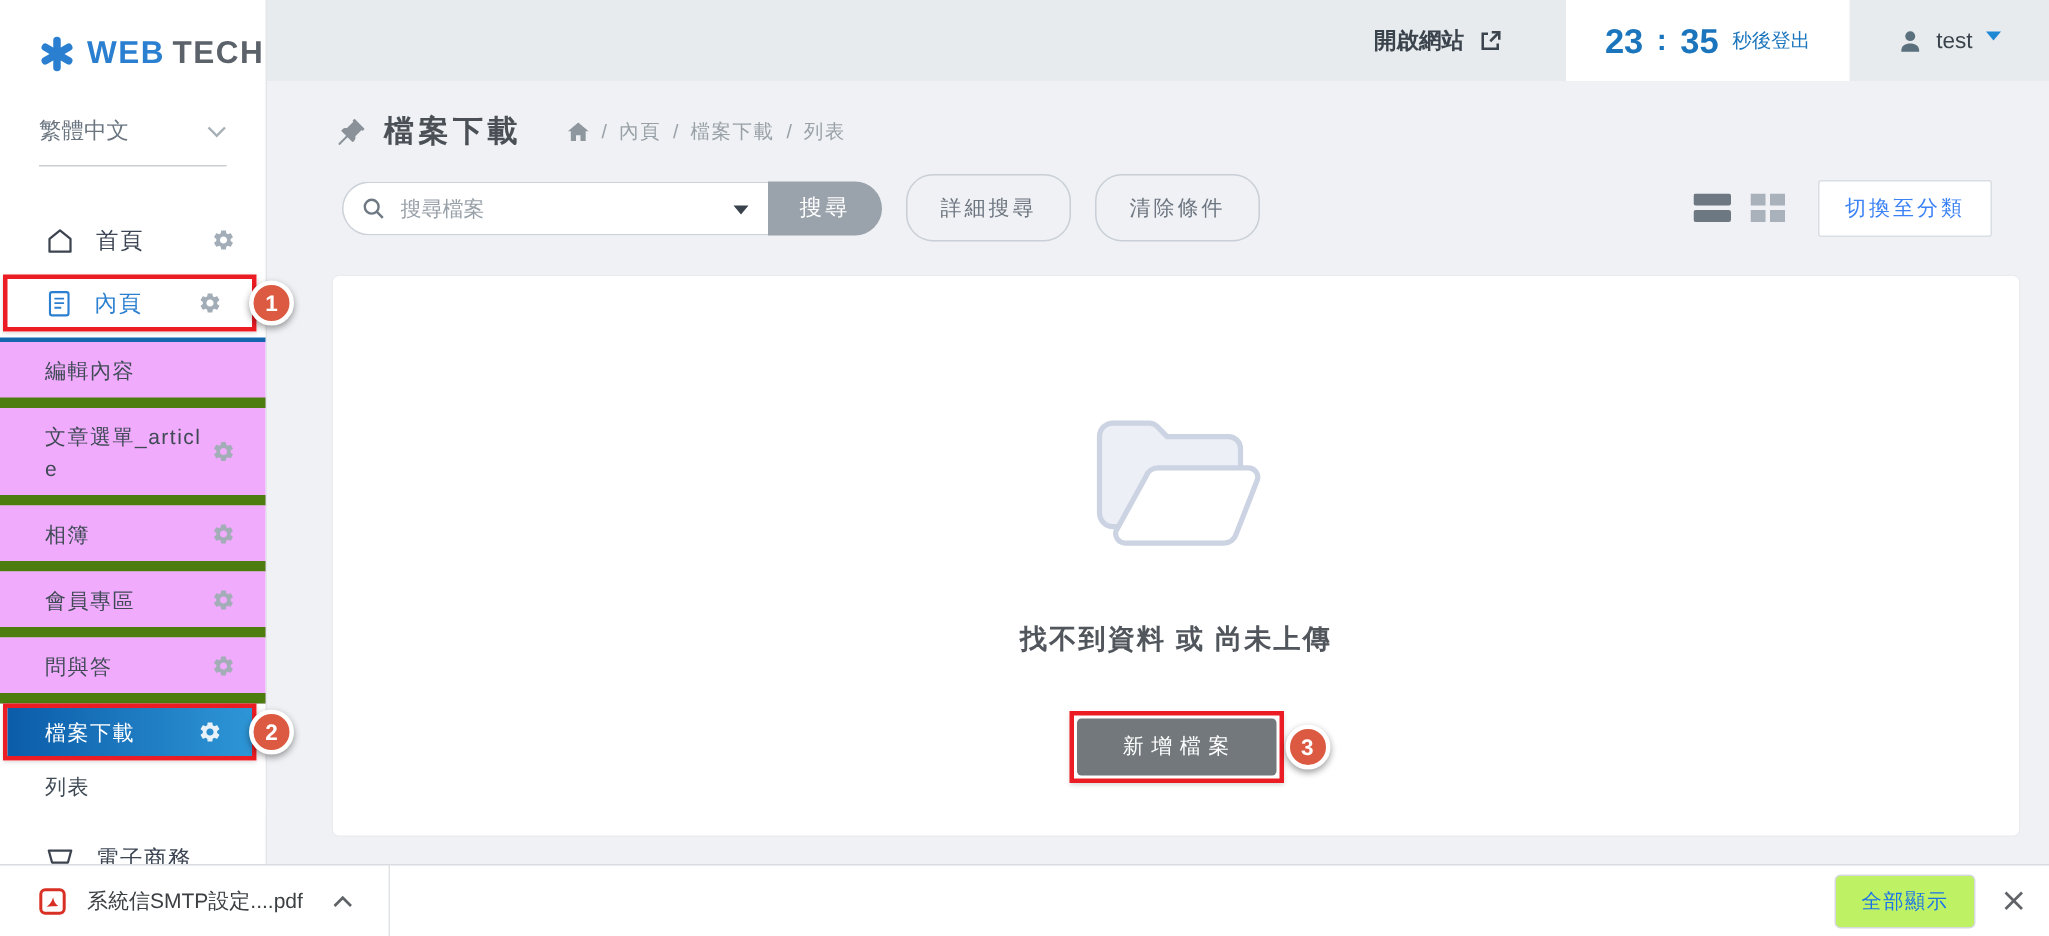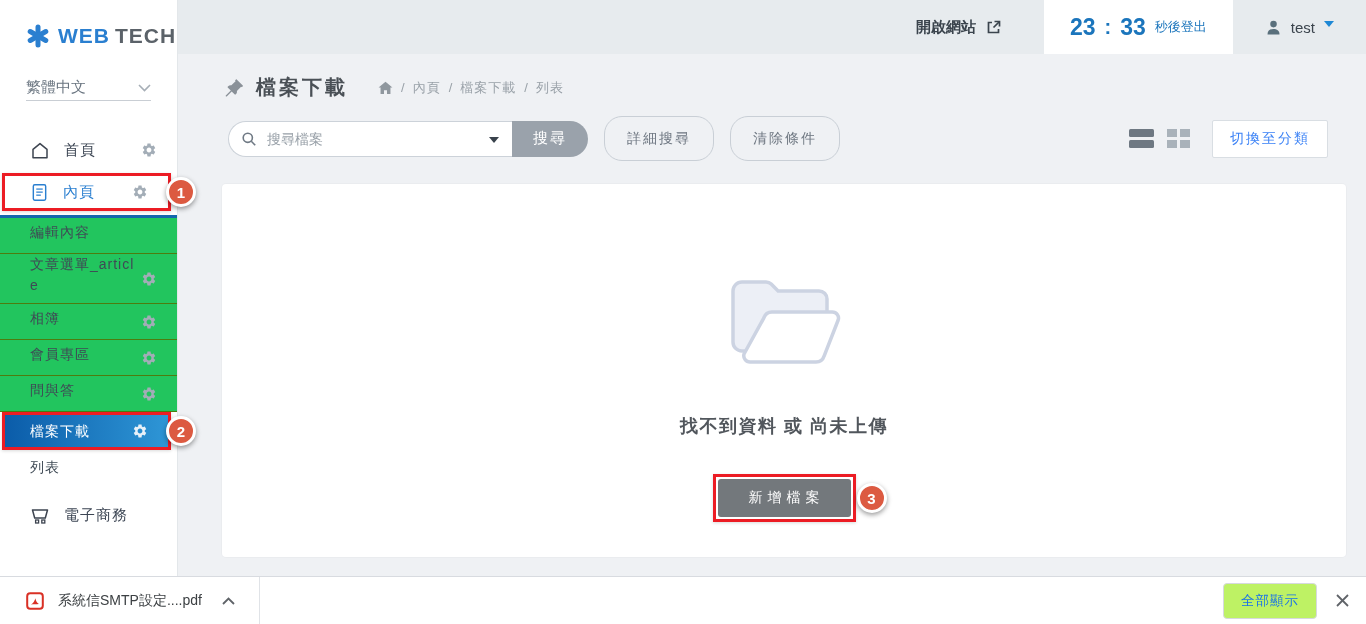--- a/index.html
+++ b/index.html
@@ -27,36 +27,36 @@
 
   
   .sidebar {
     position:absolute; left:0; top:0; width:178px; bottom:48px;
     background:#fff; border-right:1px solid #e3e7ea; z-index:3;
   }
   .logo { display:flex; align-items:center; margin:24px 0 0 26px; cursor:pointer; }
   .logo-word1 { font-size:21px; font-weight:700; color:#2a7fd0; letter-spacing:1px; margin-left:8px; }
   .logo-word2 { font-size:21px; font-weight:700; color:#5b6269; letter-spacing:1px; margin-left:5px; }
   .lang-select {
-    margin:30px 26px 0 26px; padding-bottom:3px; border-bottom:1px solid #c9ced4;
+    margin:30px 26px 0 26px; padding-bottom:13px; border-bottom:1px solid #c9ced4;
     display:flex; align-items:center; justify-content:space-between;
     font-size:15px; color:#6a7580; cursor:pointer;
   }
   .nav { margin-top:30px; }
   .nav-row { position:relative; display:flex; align-items:center; height:38px; padding-left:30px; cursor:pointer; }
   .nav-row .nav-label { font-size:15px; color:#3c4553; margin-left:14px; letter-spacing:1px; }
   .gear { position:absolute; right:20px; top:50%; transform:translateY(-50%); color:#a3adb7; cursor:pointer; }
   .gear svg { width:16px; height:16px; }
 
   .hl-box { position:relative; border:3px solid #ec1c24; margin:4px 6px 4px 2px; box-shadow:0 1px 3px rgba(0,0,0,.15); }
   .hl-box .nav-row { height:32px; padding-left:25px; }
   .hl-box .nav-label { color:#2a7fd0; }
 
   .submenu { border-top:3px solid #1566ad; }
-  .sub-row { position:relative; display:flex; align-items:center; min-height:36px; padding:0 0 7px 30px; background:#22c55e; border-bottom:1px solid #4d7c0f; cursor:pointer; }
+  .sub-row { position:relative; display:flex; align-items:center; min-height:36px; padding:9px 0 7px 30px; background:#f0abfc; border-bottom:7px solid #4d7c0f; cursor:pointer; }
   .sub-row .sub-label { font-size:14px; color:#3f4a55; letter-spacing:1px; line-height:21px; width:106px; word-break:break-all; }
 
   .selected-box { position:relative; border:3px solid #ec1c24; margin:0 6px 0 2px; box-shadow:0 1px 3px rgba(0,0,0,.15); }
   .sub-row.selected { background:linear-gradient(90deg,#0b5ca9,#2e96d6); border-bottom:none; height:32px; min-height:32px; padding:0 0 0 25px; }
   .sub-row.selected .sub-label { color:#fff; }
   .sub-row.selected .gear { color:#e8f1f8; }
 
   .plain-row { display:flex; align-items:center; height:36px; padding-left:30px; background:#fff; cursor:pointer; }
   .plain-row .sub-label { font-size:14px; color:#3f4a55; letter-spacing:1px; }
   .nav-row.ecommerce { margin-top:8px; height:42px; }
@@ -270,21 +270,21 @@
       <svg width="17" height="17" viewBox="0 0 17 17">
         <path d="M7 3.5 H3.5 V13.5 H13.5 V10" fill="none" stroke="#3b444d" stroke-width="1.7"></path>
         <path d="M9.5 2.5 H14.5 V7.5" fill="none" stroke="#3b444d" stroke-width="1.7"></path>
         <line x1="8.5" y1="8.5" x2="14" y2="3" stroke="#3b444d" stroke-width="1.7"></line>
       </svg>
     </span>
   </div>
   <div class="timer-box">
     <span class="timer-num">23</span>
     <span class="timer-colon">:</span>
-    <span class="timer-num">33</span>
+    <span class="timer-num">35</span>
     <span class="timer-suffix">秒後登出</span>
   </div>
   <div class="user-menu">
     <span>
       <svg width="17" height="17" viewBox="0 0 16 16">
         <circle cx="8" cy="4.8" r="3.1" fill="#5a707c"></circle>
         <path d="M2.4 14 c0-3.1 2.5-4.6 5.6-4.6 s5.6 1.5 5.6 4.6 v0.6 H2.4 z" fill="#5a707c"></path>
       </svg>
     </span>
     <span class="user-name">test</span>

